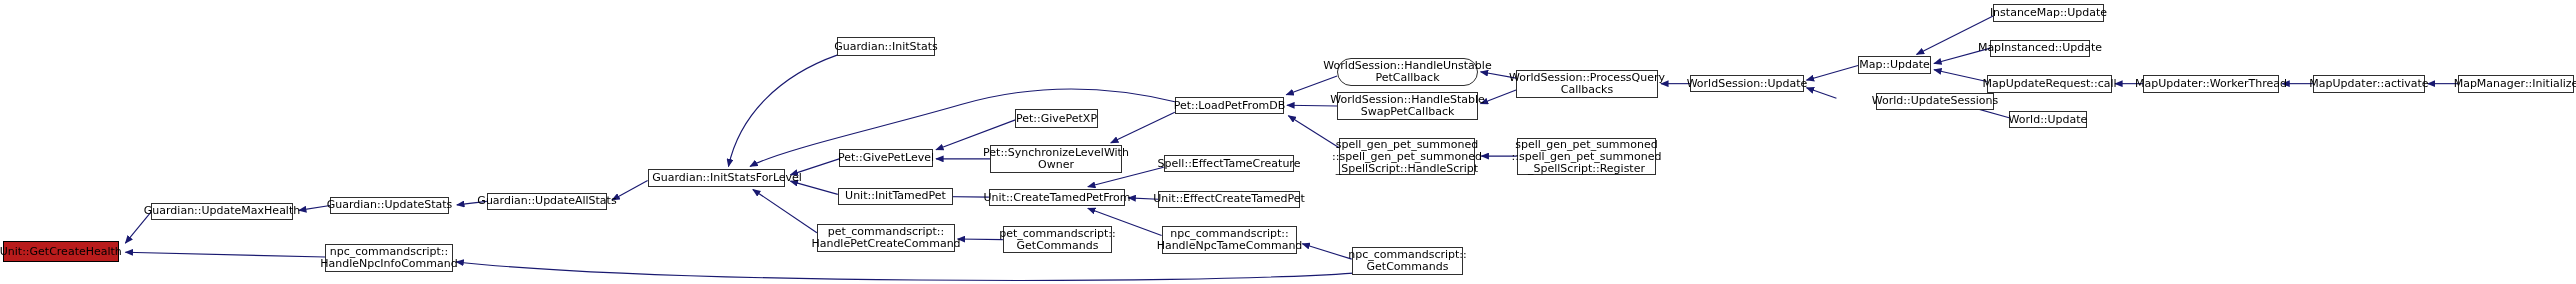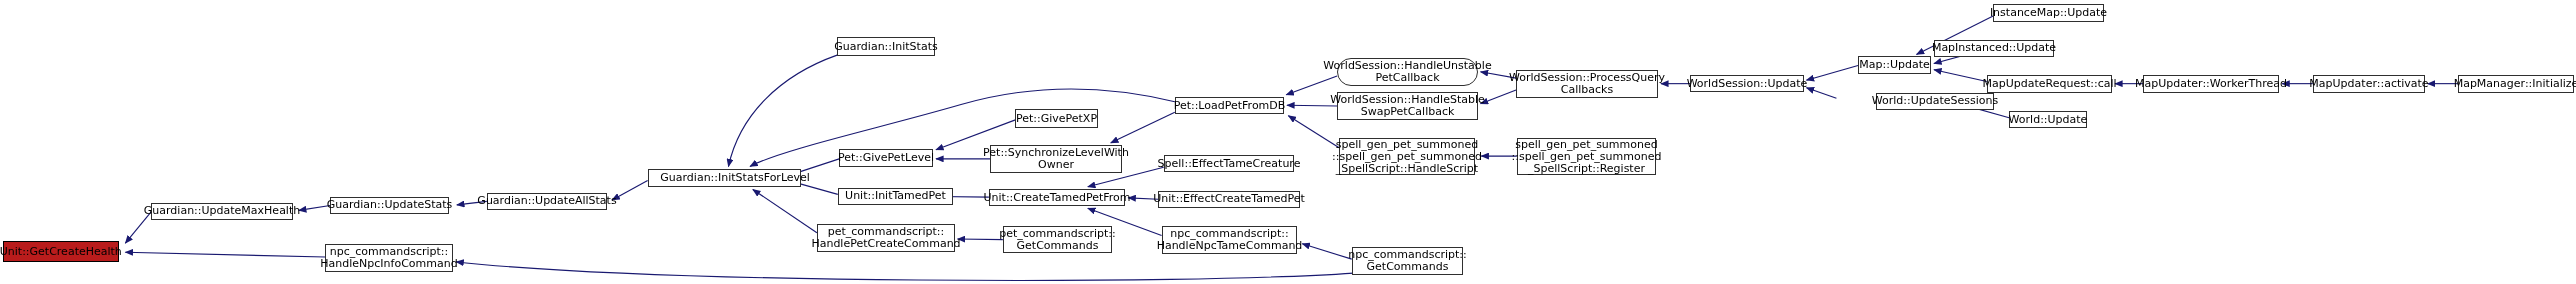--- a/index.html
+++ b/index.html
@@ -61,21 +61,21 @@
         <path class="edge" d="M3529,120 L3486,120" marker-end="url(#arrow)"></path>
       </g>
   </svg>
   <div id="nodes">
       <div class="node focus" style="left: 2.8px; top: 241px; width: 116px; height: 21px;">Unit::GetCreateHealth</div>
       <div class="node" style="left: 151px; top: 203px; width: 142px; height: 16.7px;">Guardian::UpdateMaxHealth</div>
       <div class="node" style="left: 330px; top: 197px; width: 119px; height: 16.7px;">Guardian::UpdateStats</div>
       <div class="node" style="left: 325px; top: 244px; width: 128px; height: 28px;">npc_commandscript::
 HandleNpcInfoCommand</div>
       <div class="node" style="left: 487px; top: 193px; width: 120px; height: 16.7px;">Guardian::UpdateAllStats</div>
-      <div class="node" style="left: 648px; top: 169px; width: 153px; height: 18px; padding-left: 24px;">Guardian::InitStatsForLevel</div>
+      <div class="node" style="left: 648px; top: 169px; width: 137px; height: 18px; padding-left: 24px;">Guardian::InitStatsForLevel</div>
       <div class="node" style="left: 837px; top: 37px; width: 98px; height: 19px;">Guardian::InitStats</div>
       <div class="node" style="left: 1015px; top: 109px; width: 83px; height: 19px;">Pet::GivePetXP</div>
       <div class="node" style="left: 839px; top: 149px; width: 94px; height: 18px;">Pet::GivePetLevel</div>
       <div class="node" style="left: 990px; top: 145px; width: 132px; height: 28px;">Pet::SynchronizeLevelWith
 Owner</div>
       <div class="node" style="left: 1175px; top: 97px; width: 109px; height: 17.4px;">Pet::LoadPetFromDB</div>
       <div class="node" style="left: 1164px; top: 155px; width: 130px; height: 17.4px;">Spell::EffectTameCreature</div>
       <div class="node" style="left: 838px; top: 188px; width: 115px; height: 16.7px;">Unit::InitTamedPet</div>
       <div class="node" style="left: 989px; top: 189px; width: 136px; height: 17.4px;">Unit::CreateTamedPetFrom</div>
       <div class="node" style="left: 1158px; top: 191px; width: 142px; height: 16.7px;">Unit::EffectCreateTamedPet</div>
@@ -96,21 +96,21 @@
 _SpellScript::HandleScript</div>
       <div class="node" style="left: 1517px; top: 138px; width: 139px; height: 37px;">spell_gen_pet_summoned
 ::spell_gen_pet_summoned
 _SpellScript::Register</div>
       <div class="node" style="left: 1516px; top: 70px; width: 142px; height: 28px;">WorldSession::ProcessQuery
 Callbacks</div>
       <div class="node" style="left: 1690px; top: 75px; width: 114px; height: 17.4px;">WorldSession::Update</div>
       <div class="node" style="left: 1858px; top: 56px; width: 73px; height: 18px;">Map::Update</div>
       <div class="node" style="left: 1836px; top: 93px; width: 118px; height: 16.7px; margin-left: 40px;">World::UpdateSessions</div>
       <div class="node" style="left: 1993px; top: 3.5px; width: 111px; height: 18px;">InstanceMap::Update</div>
-      <div class="node" style="left: 1934px; top: 40px; width: 120px; height: 16.7px;">MapInstanced::Update</div>
+      <div class="node" style="left: 1990px; top: 40px; width: 100px; height: 16.7px;">MapInstanced::Update</div>
       <div class="node" style="left: 1987px; top: 75px; width: 125px; height: 18px;">MapUpdateRequest::call</div>
       <div class="node" style="left: 2009px; top: 111px; width: 78px; height: 17.4px;">World::Update</div>
       <div class="node" style="left: 2143px; top: 75px; width: 136px; height: 18px;">MapUpdater::WorkerThread</div>
       <div class="node" style="left: 2313px; top: 75px; width: 112px; height: 18px;">MapUpdater::activate</div>
       <div class="node" style="left: 2458px; top: 75px; width: 116px; height: 18px;">MapManager::Initialize</div>
     </div>
 </div>
 
 
 </body></html>

